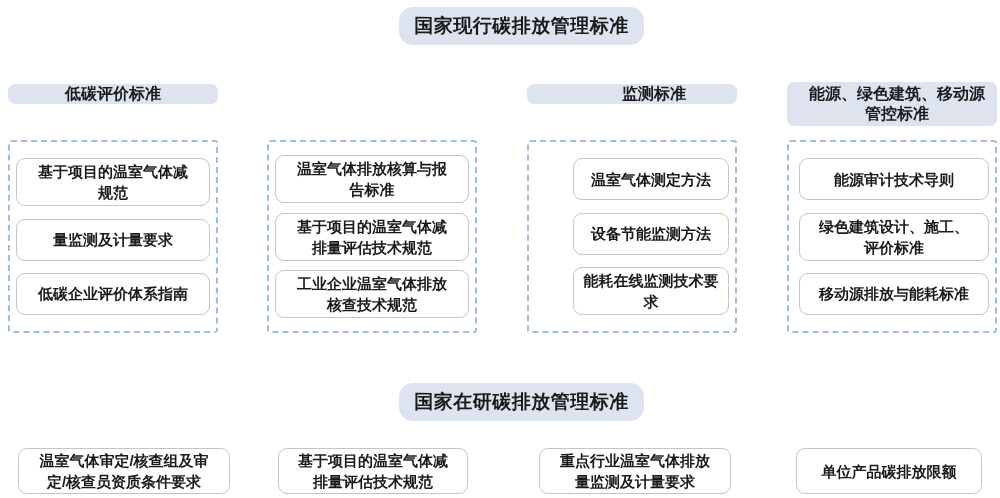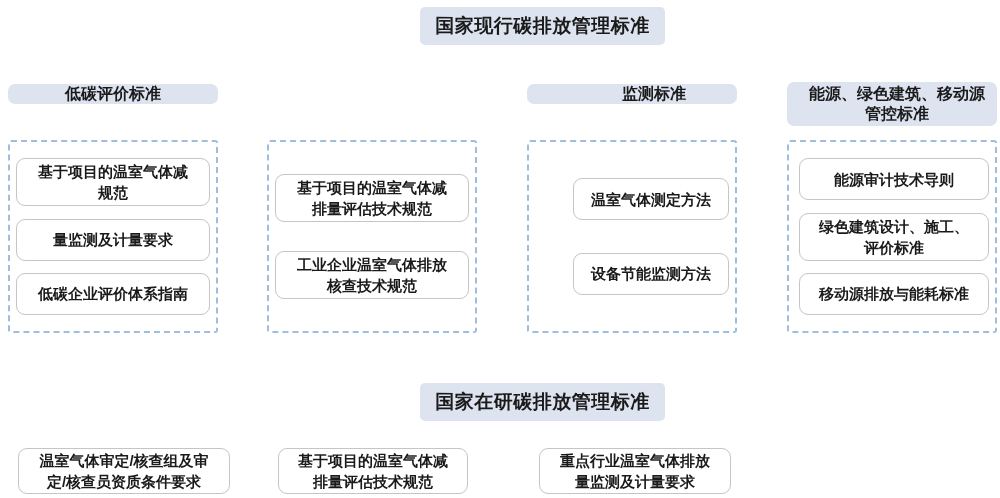--- a/index.html
+++ b/index.html
@@ -16,30 +16,29 @@
     color: #1a1a1a;
     overflow: hidden;
   }
   .big-title {
     position: absolute;
     left: 399px;
     width: 245px;
     height: 38px;
     box-sizing: border-box;
     background: #dde4f0;
-    border-radius: 5px;
+    border-radius: 14px;
     display: flex;
     align-items: center;
     justify-content: center;
     font-size: 19px;
     font-weight: 700;
     letter-spacing: 0.5px;
     white-space: pre-line;
     text-align: center;
-    margin-left: 21px;
   }
   .col-header {
     position: absolute;
     top: 84px;
     width: 210px;
     height: 20px;
     box-sizing: border-box;
     background: #dde4f0;
     border-radius: 7px;
     display: flex;
@@ -118,43 +117,47 @@
 
   <div class="col-header c1">低碳评价标准</div>
   <div class="dashed c1">
     <div class="item">基于项目的温室气体减
 规范</div>
     <div class="item">量监测及计量要求</div>
     <div class="item">低碳企业评价体系指南</div>
   </div>
 
   <div class="dashed c2">
+    <div class="item">温室气体排放核算与报
+告标准</div>
     <div class="item">基于项目的温室气体减
 排量评估技术规范</div>
     <div class="item">工业企业温室气体排放
 核查技术规范</div>
   </div>
 
   <div class="col-header c3">监测标准</div>
   <div class="dashed c3">
     <div class="item">温室气体测定方法</div>
     <div class="item">设备节能监测方法</div>
+    <div class="item">能耗在线监测技术要求</div>
   </div>
 
   <div class="col-header c4 two-line">能源、绿色建筑、移动源
 管控标准</div>
   <div class="dashed c4">
     <div class="item">能源审计技术导则</div>
     <div class="item">绿色建筑设计、施工、
 评价标准</div>
     <div class="item">移动源排放与能耗标准</div>
   </div>
 
   <div class="big-title" style="top:383px">国家在研碳排放管理标准</div>
 
   <div class="bottom-item" style="left:18px;width:212px">温室气体审定/核查组及审
 定/核查员资质条件要求</div>
   <div class="bottom-item" style="left:278px;width:190px">基于项目的温室气体减
 排量评估技术规范</div>
   <div class="bottom-item" style="left:539px;width:192px">重点行业温室气体排放
 量监测及计量要求</div>
+  <div class="bottom-item" style="left:796px;width:186px">单位产品碳排放限额</div>
 
 </div>
 
 </body></html>

